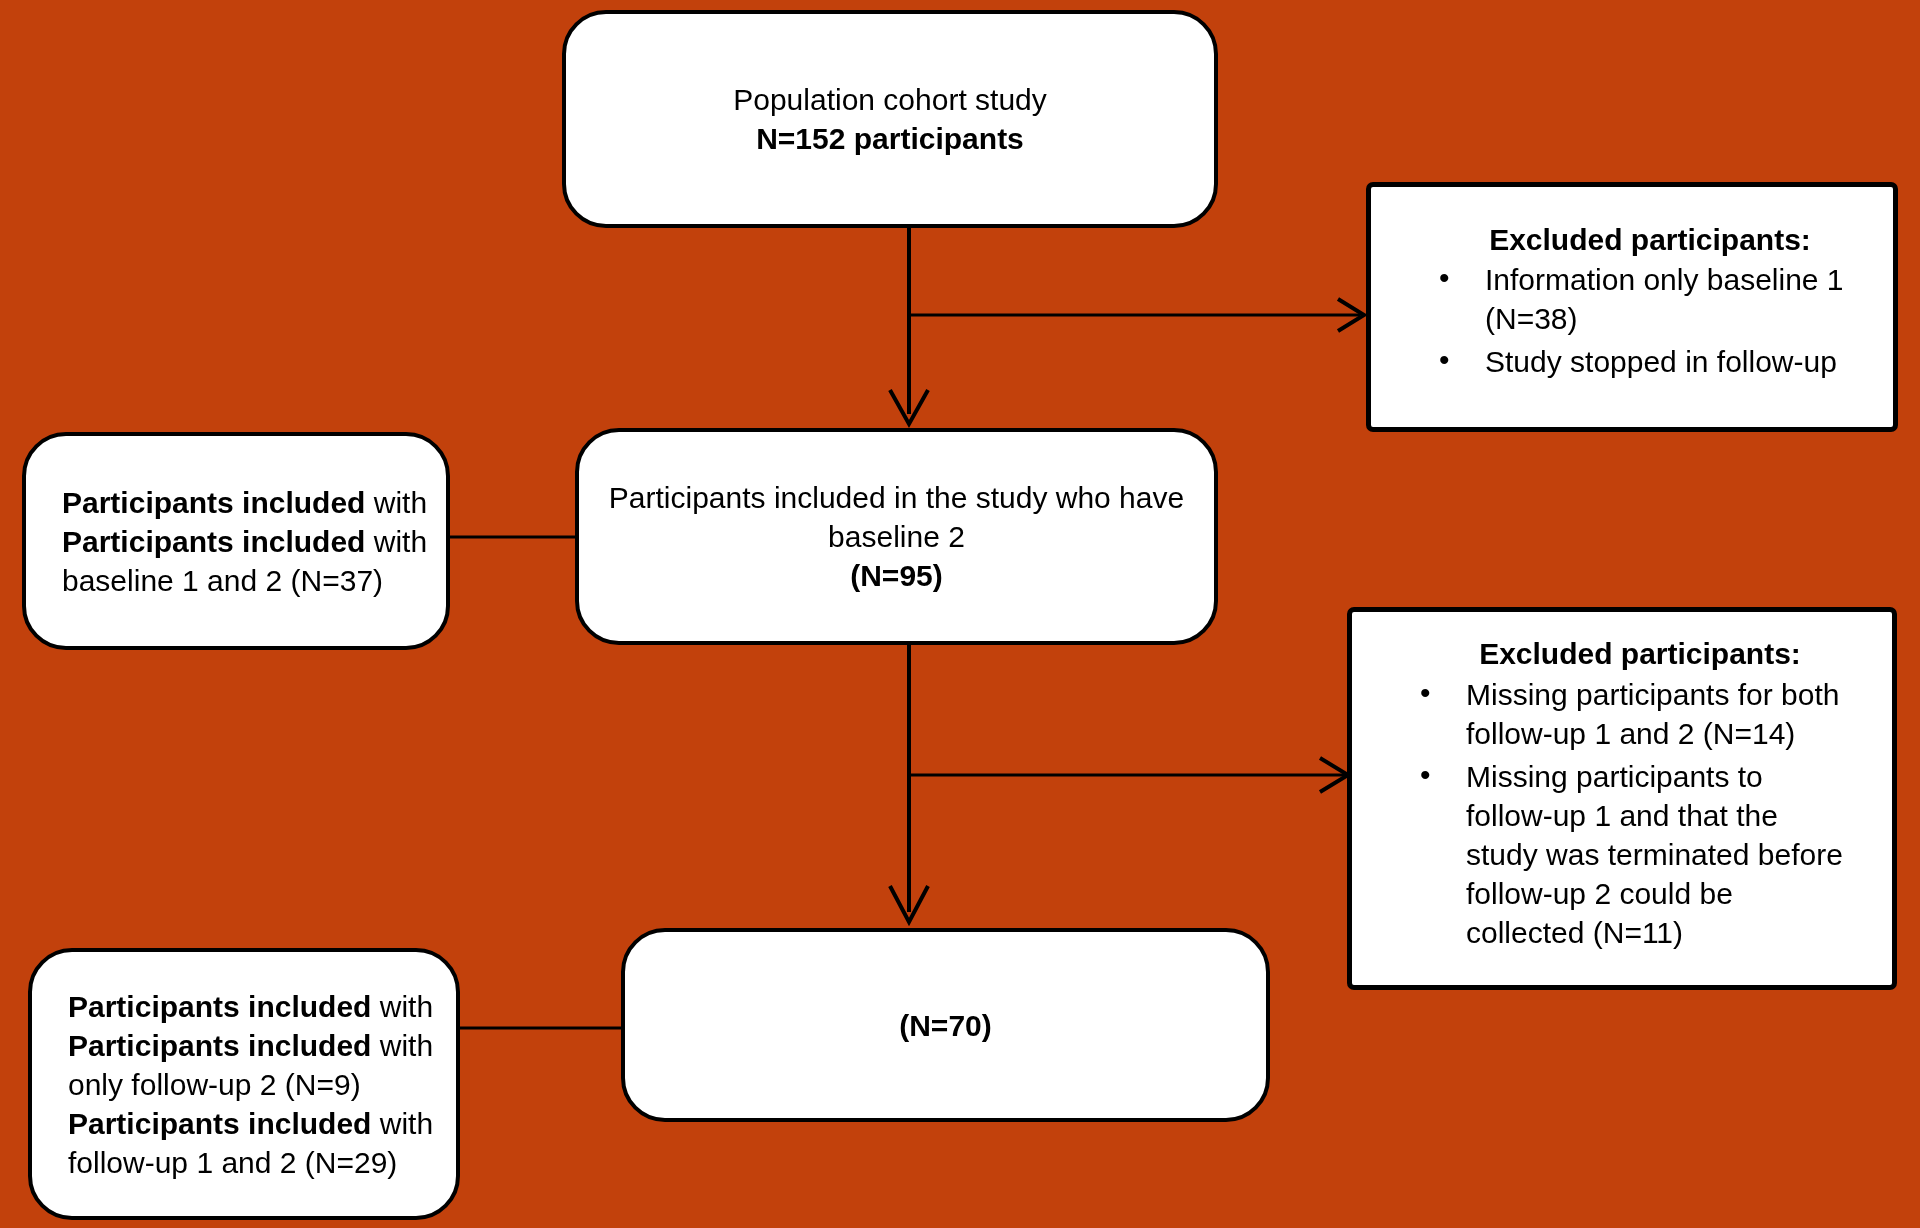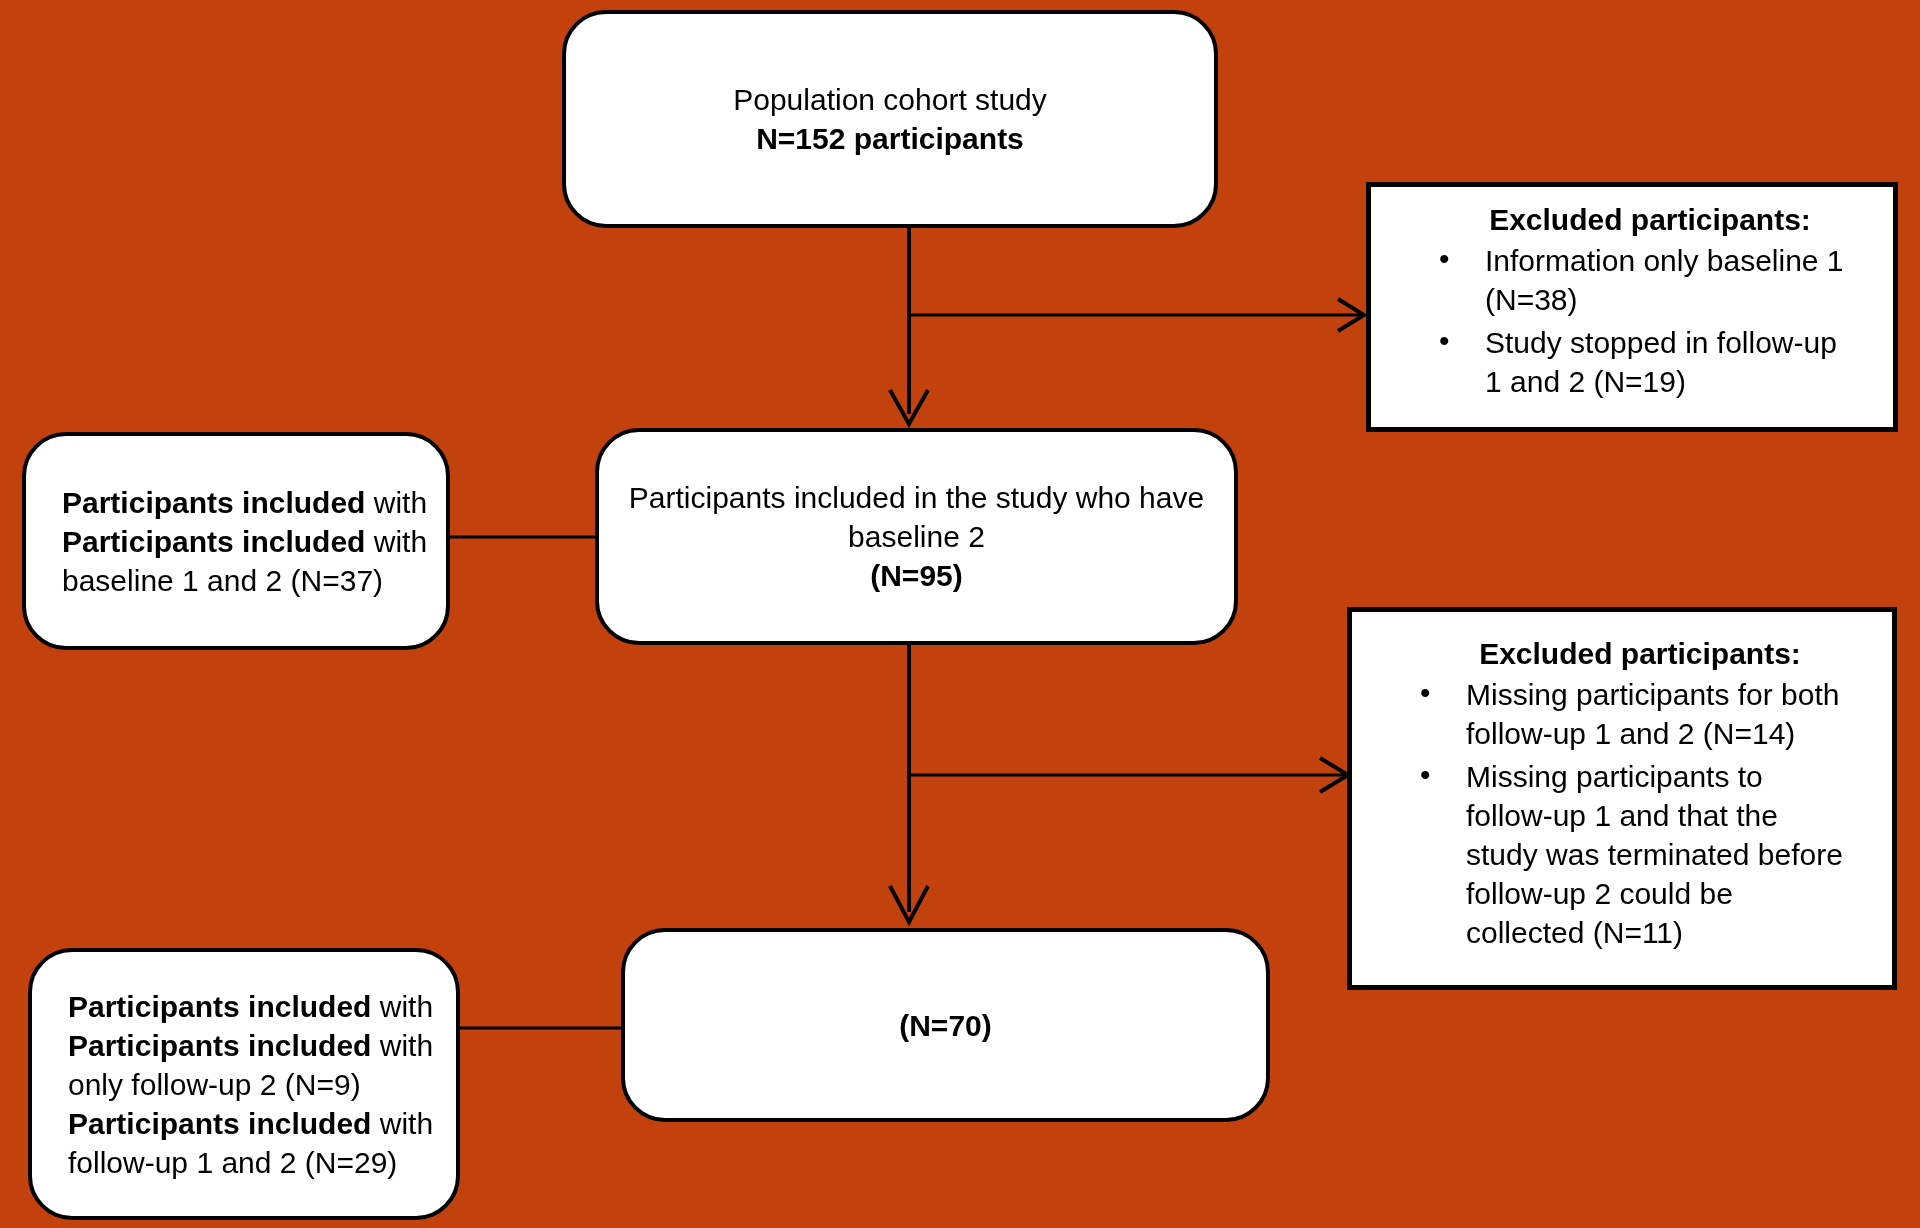--- a/index.html
+++ b/index.html
@@ -31,21 +31,21 @@
     border: 4px solid #000000;
     display: flex;
     flex-direction: column;
     justify-content: center;
     z-index: 2;
   }
   .node.rounded {
     border-radius: 44px;
   }
   .node.square {
-    border-radius: 0;
+    border-radius: 7px;
     border-width: 5px;
   }
   .node .line {
     font-size: 30px;
     line-height: 1.30;
     white-space: nowrap;
   }
   .node.center .line {
     text-align: center;
   }
@@ -86,21 +86,21 @@
     line-height: 1.30;
   }
   .excl-inner {
     padding: 12px 16px 12px 52px;
   }
 
   
   #node-top        { left: 562px;  top: 10px;   width: 656px; height: 218px; }
   #node-excl-1     { left: 1366px; top: 182px;  width: 532px; height: 250px; }
   #node-left-base  { left: 22px;   top: 432px;  width: 428px; height: 218px; }
-  #node-middle     { left: 595px;  top: 428px;  width: 643px; height: 217px; }
+  #node-middle     { left: 575px;  top: 428px;  width: 643px; height: 217px; }
   #node-excl-2     { left: 1347px; top: 607px;  width: 550px; height: 383px; }
   #node-left-fu    { left: 28px;   top: 948px;  width: 432px; height: 272px; }
   #node-bottom     { left: 621px;  top: 928px;  width: 649px; height: 194px; }
 
   #node-excl-1 .excl-inner { padding-top: 4px; }
   #node-excl-2 .excl-inner { padding-top: 6px; }
 </style>
 </head>
 <body>
 
@@ -149,21 +149,20 @@
       <div class="excl-title">Excluded participants:</div>
       <ul class="excl-list">
         <li>
           <span class="bullet">•</span>
           <div>Information only baseline 1</div>
           <div>(N=38)</div>
         </li>
         <li>
           <span class="bullet">•</span>
           <div>Study stopped in follow-up</div>
-          <div>1 and 2 (N=19)</div>
         </li>
       </ul>
     </div>
   </div>
 
   <div class="node rounded leftalign" id="node-left-base">
     <div class="line">
       <b>Participants included</b><span> with</span>
     </div>
     <div class="line">

